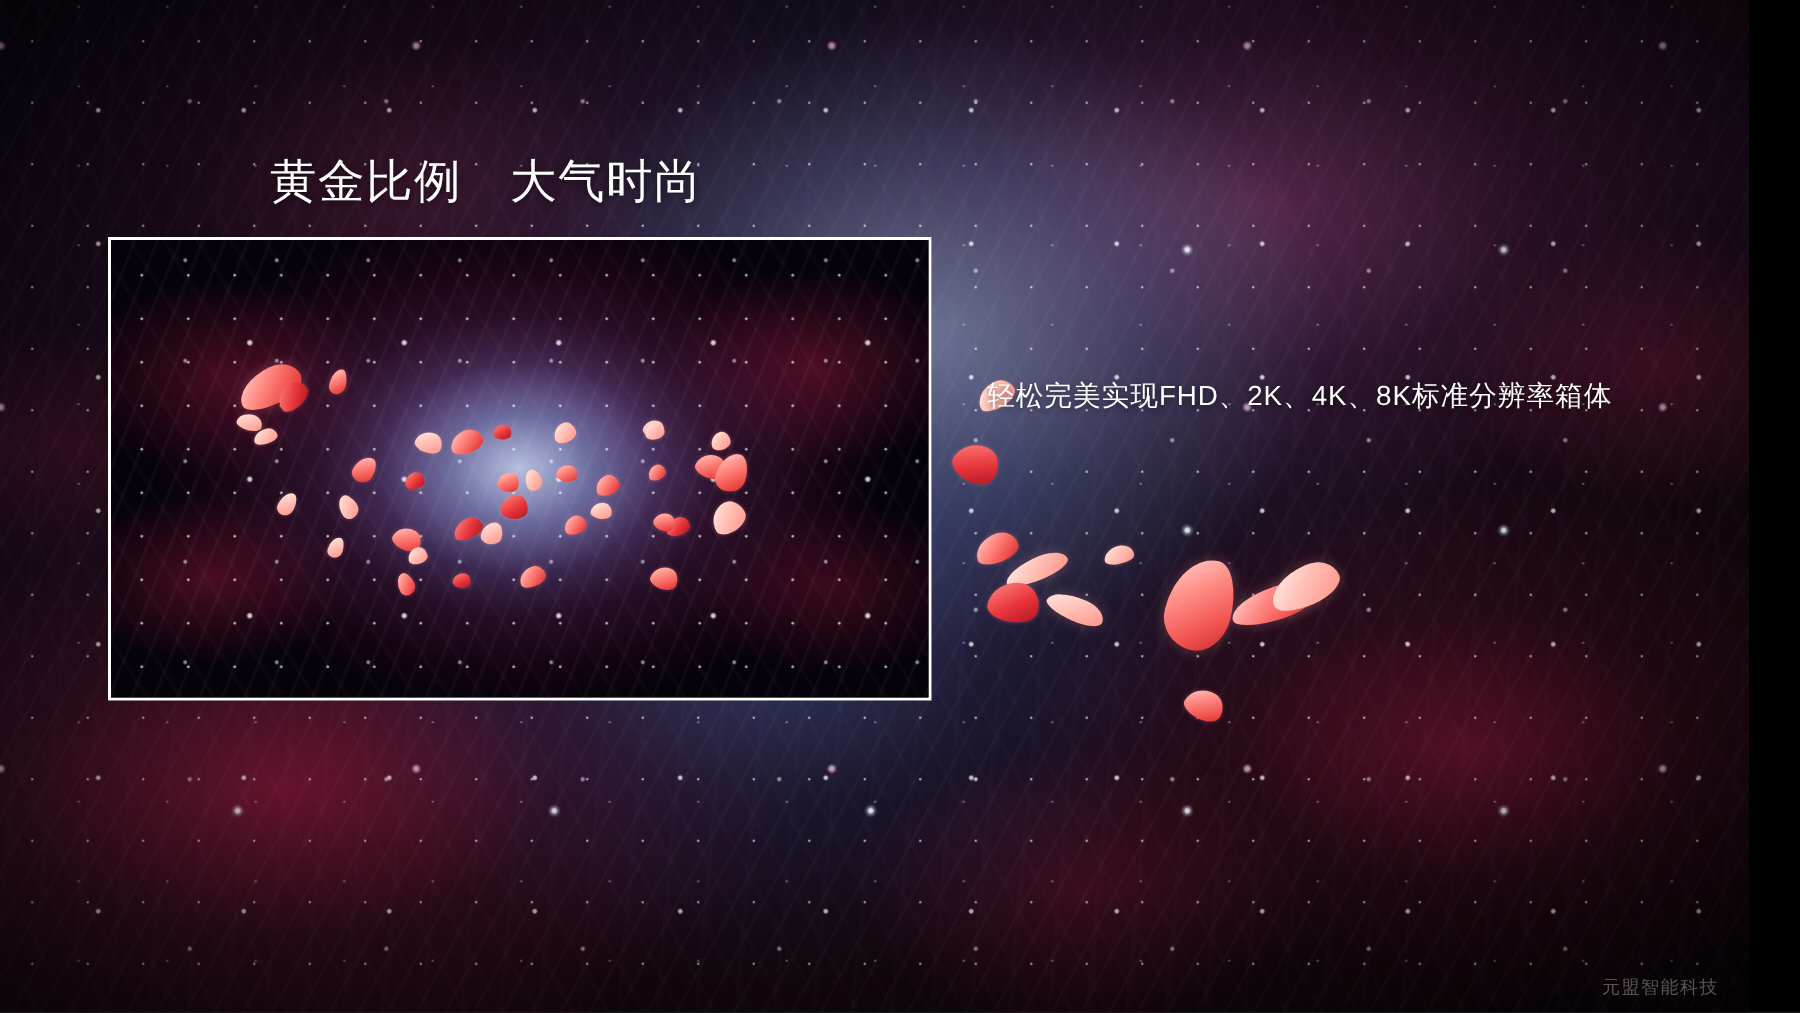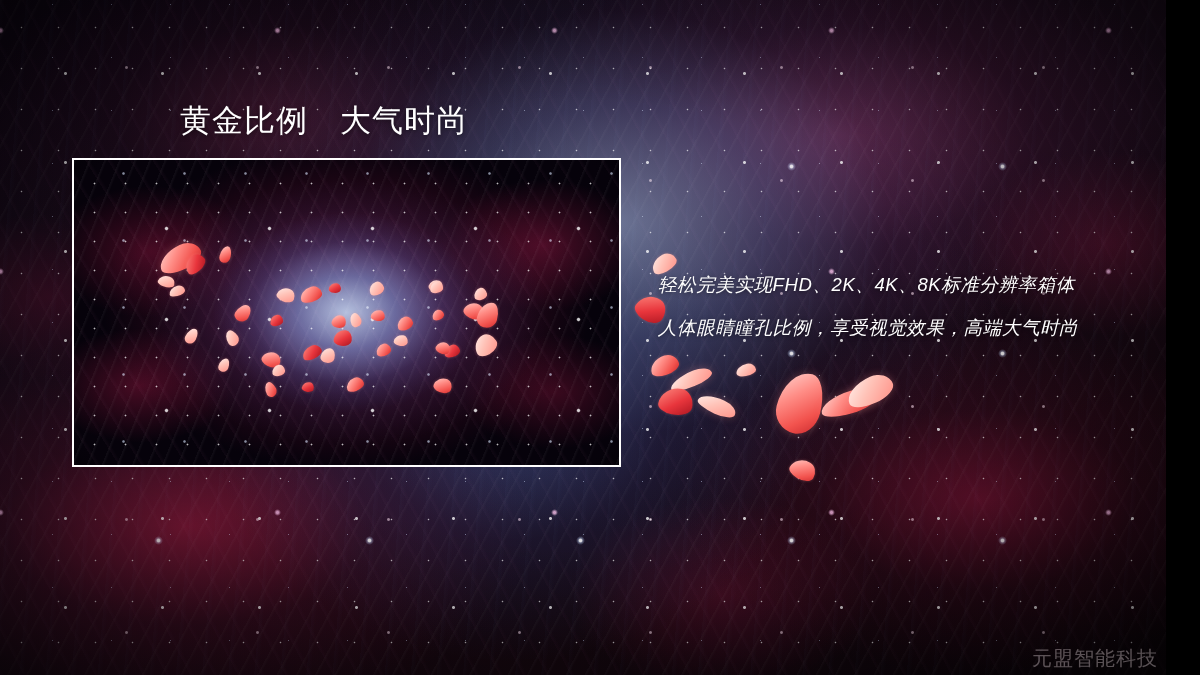--- a/index.html
+++ b/index.html
@@ -162,38 +162,37 @@
     line-height: 40px;
     color: #ffffff;
     letter-spacing: 1px;
     white-space: pre;
     text-shadow: 0 1px 5px rgba(0,0,0,0.55);
   }
 
   #body-text {
     position: absolute;
     left: 658px;
-    top: 263px;
+    top: 242px;
     width: 520px;
-    font-style: italic;
   }
   .body-line {
     font-size: 18.5px;
     line-height: 43px;
     color: #ffffff;
     letter-spacing: 0.6px;
     white-space: nowrap;
     text-shadow: 0 1px 4px rgba(0,0,0,0.5);
   }
 
   #watermark {
     position: absolute;
-    right: 8px;
+    right: 20px;
     bottom: 6px;
-    font-size: 20px;
+    font-size: 12px;
     line-height: 22px;
     color: rgba(205,190,195,0.42);
     letter-spacing: 1px;
     white-space: nowrap;
     margin-top: 40px;
   }
 </style>
 </head>
 <body>
 
@@ -265,18 +264,17 @@
           <div class="petal" style="left: 404px; top: 142px; width: 20px; height: 26px; transform: rotate(16deg);"></div>
           <div class="petal pale" style="left: 356px; top: 122px; width: 13px; height: 11px; transform: rotate(-8deg);"></div>
         </div>
     </div>
   </div>
 
   <div id="slide-title">黄金比例　大气时尚</div>
 
   <div id="body-text">
     <div class="body-line">轻松完美实现FHD、2K、4K、8K标准分辨率箱体</div>
-    <div class="body-line">人体眼睛瞳孔比例，享受视觉效果，高端大气时尚</div>
   </div>
 
   <div id="watermark">元盟智能科技</div>
 
 </div>
 
 </body></html>

